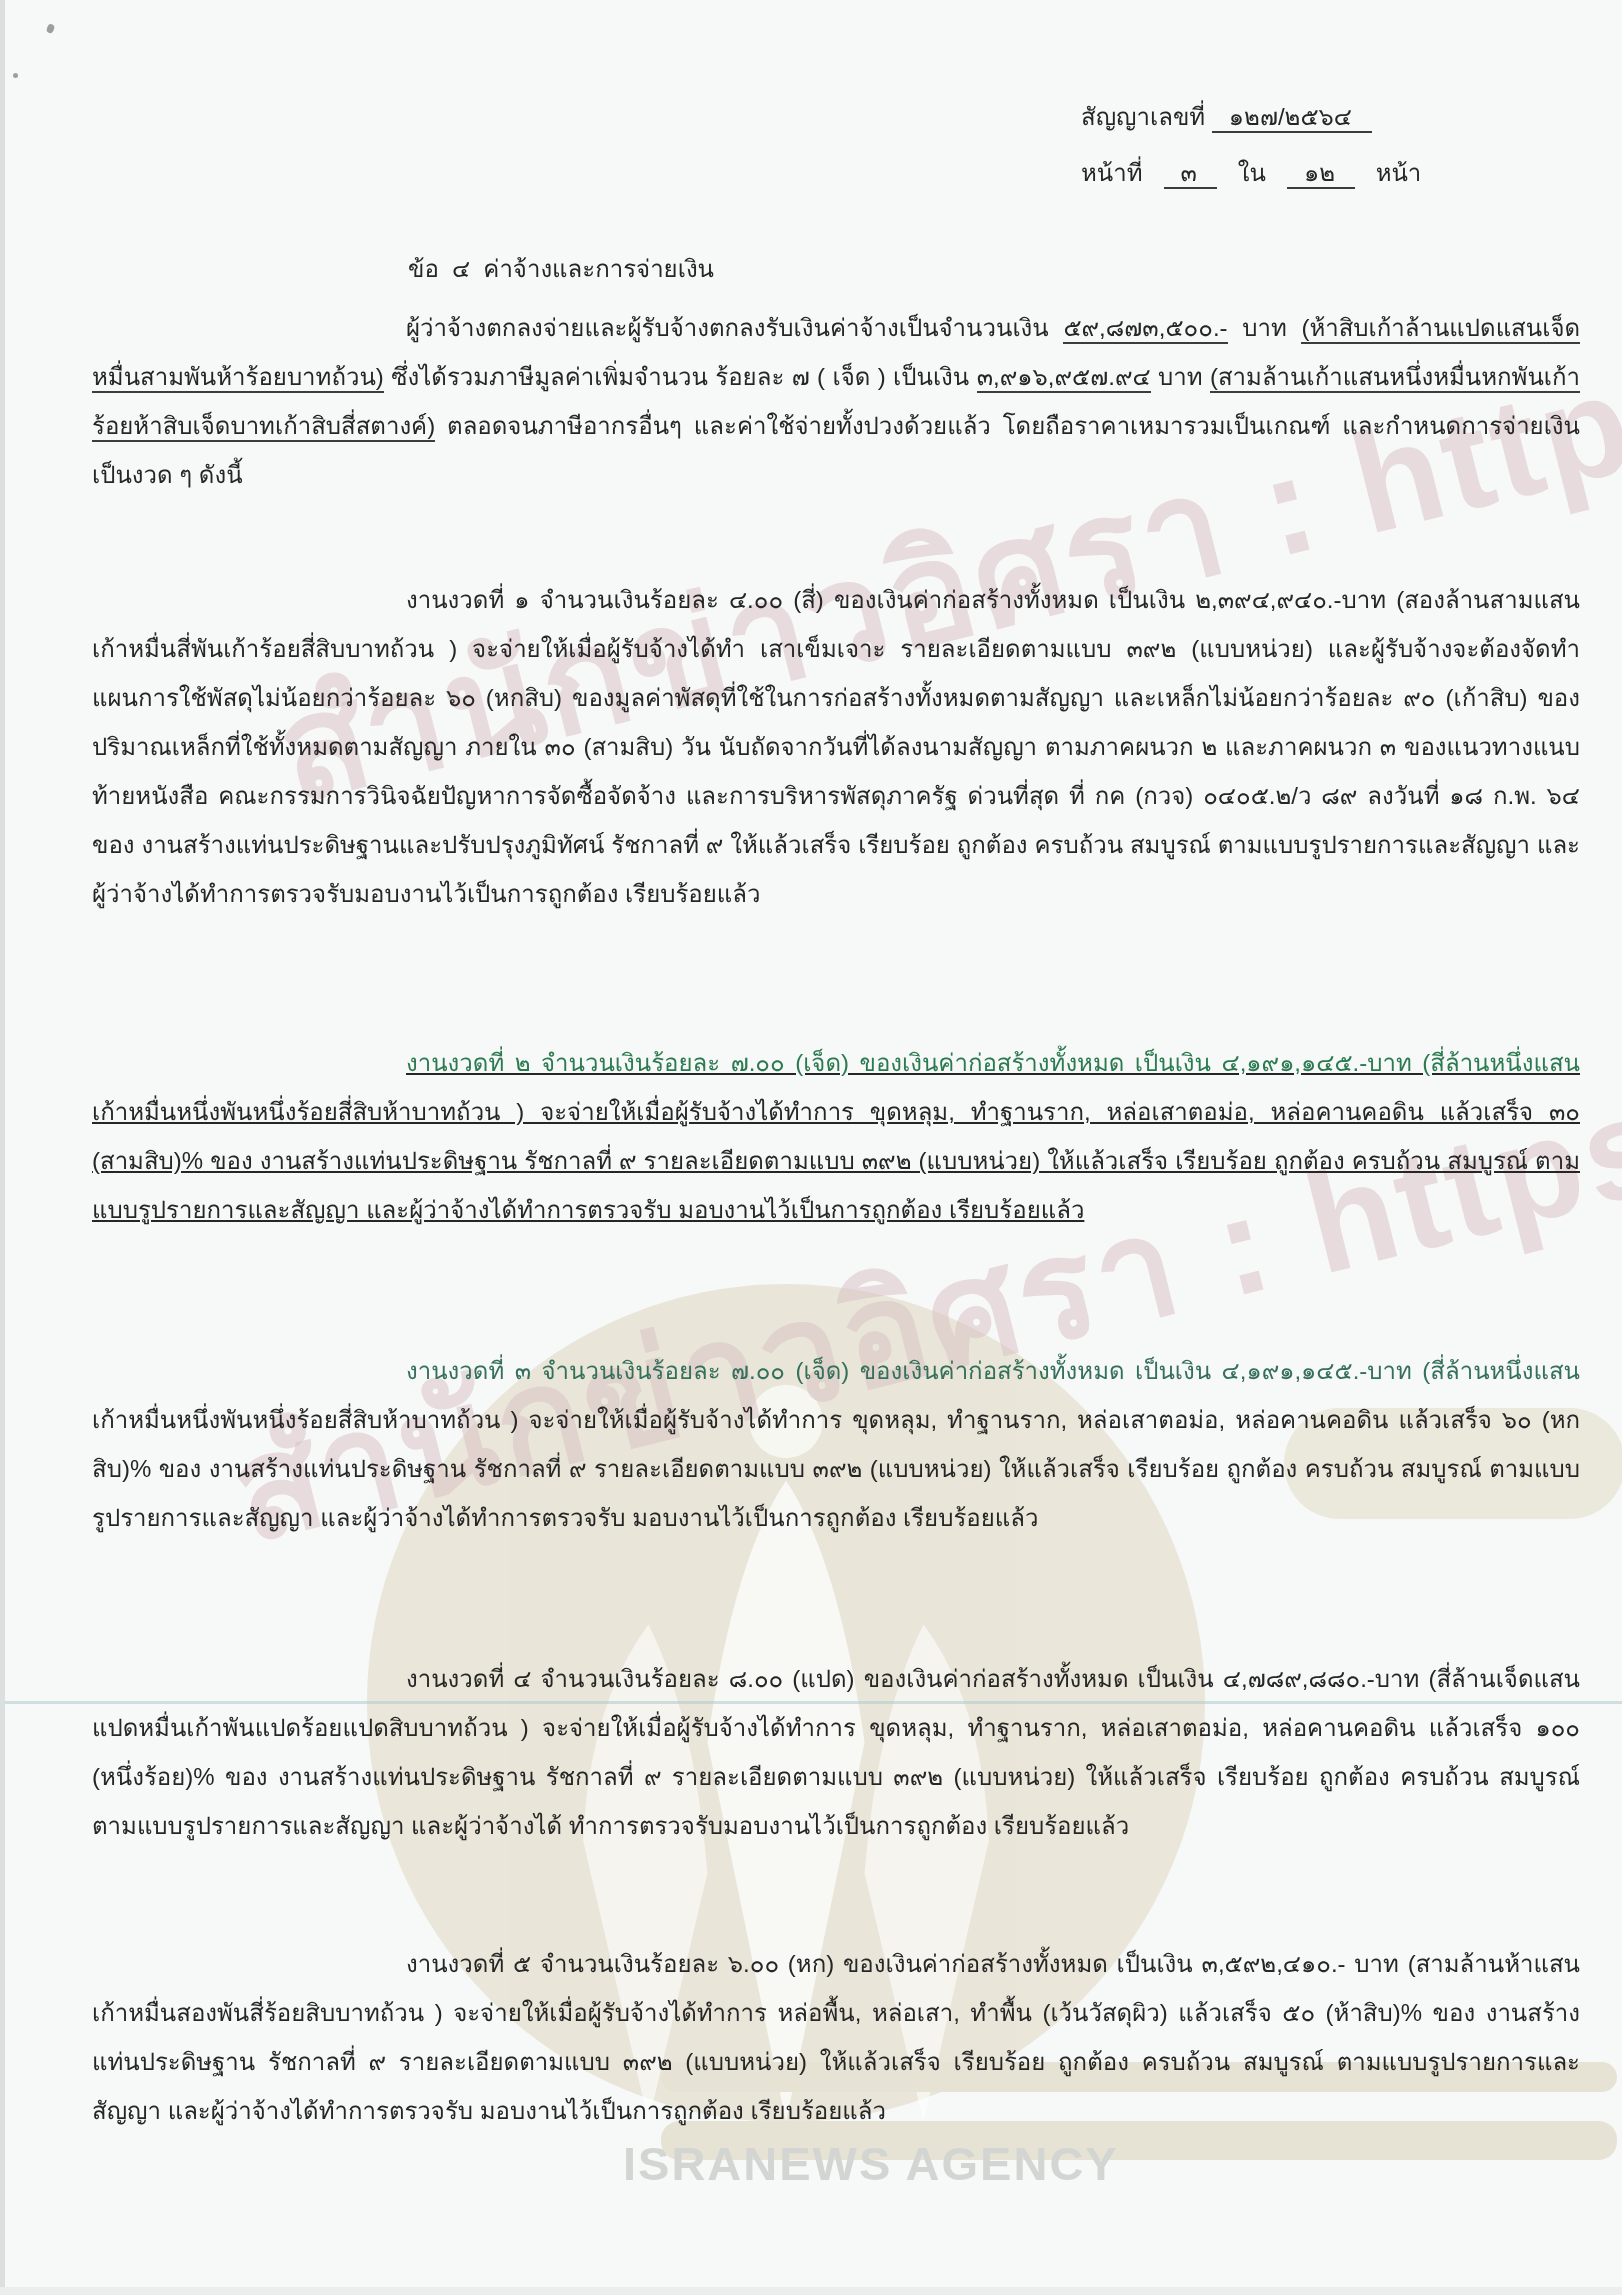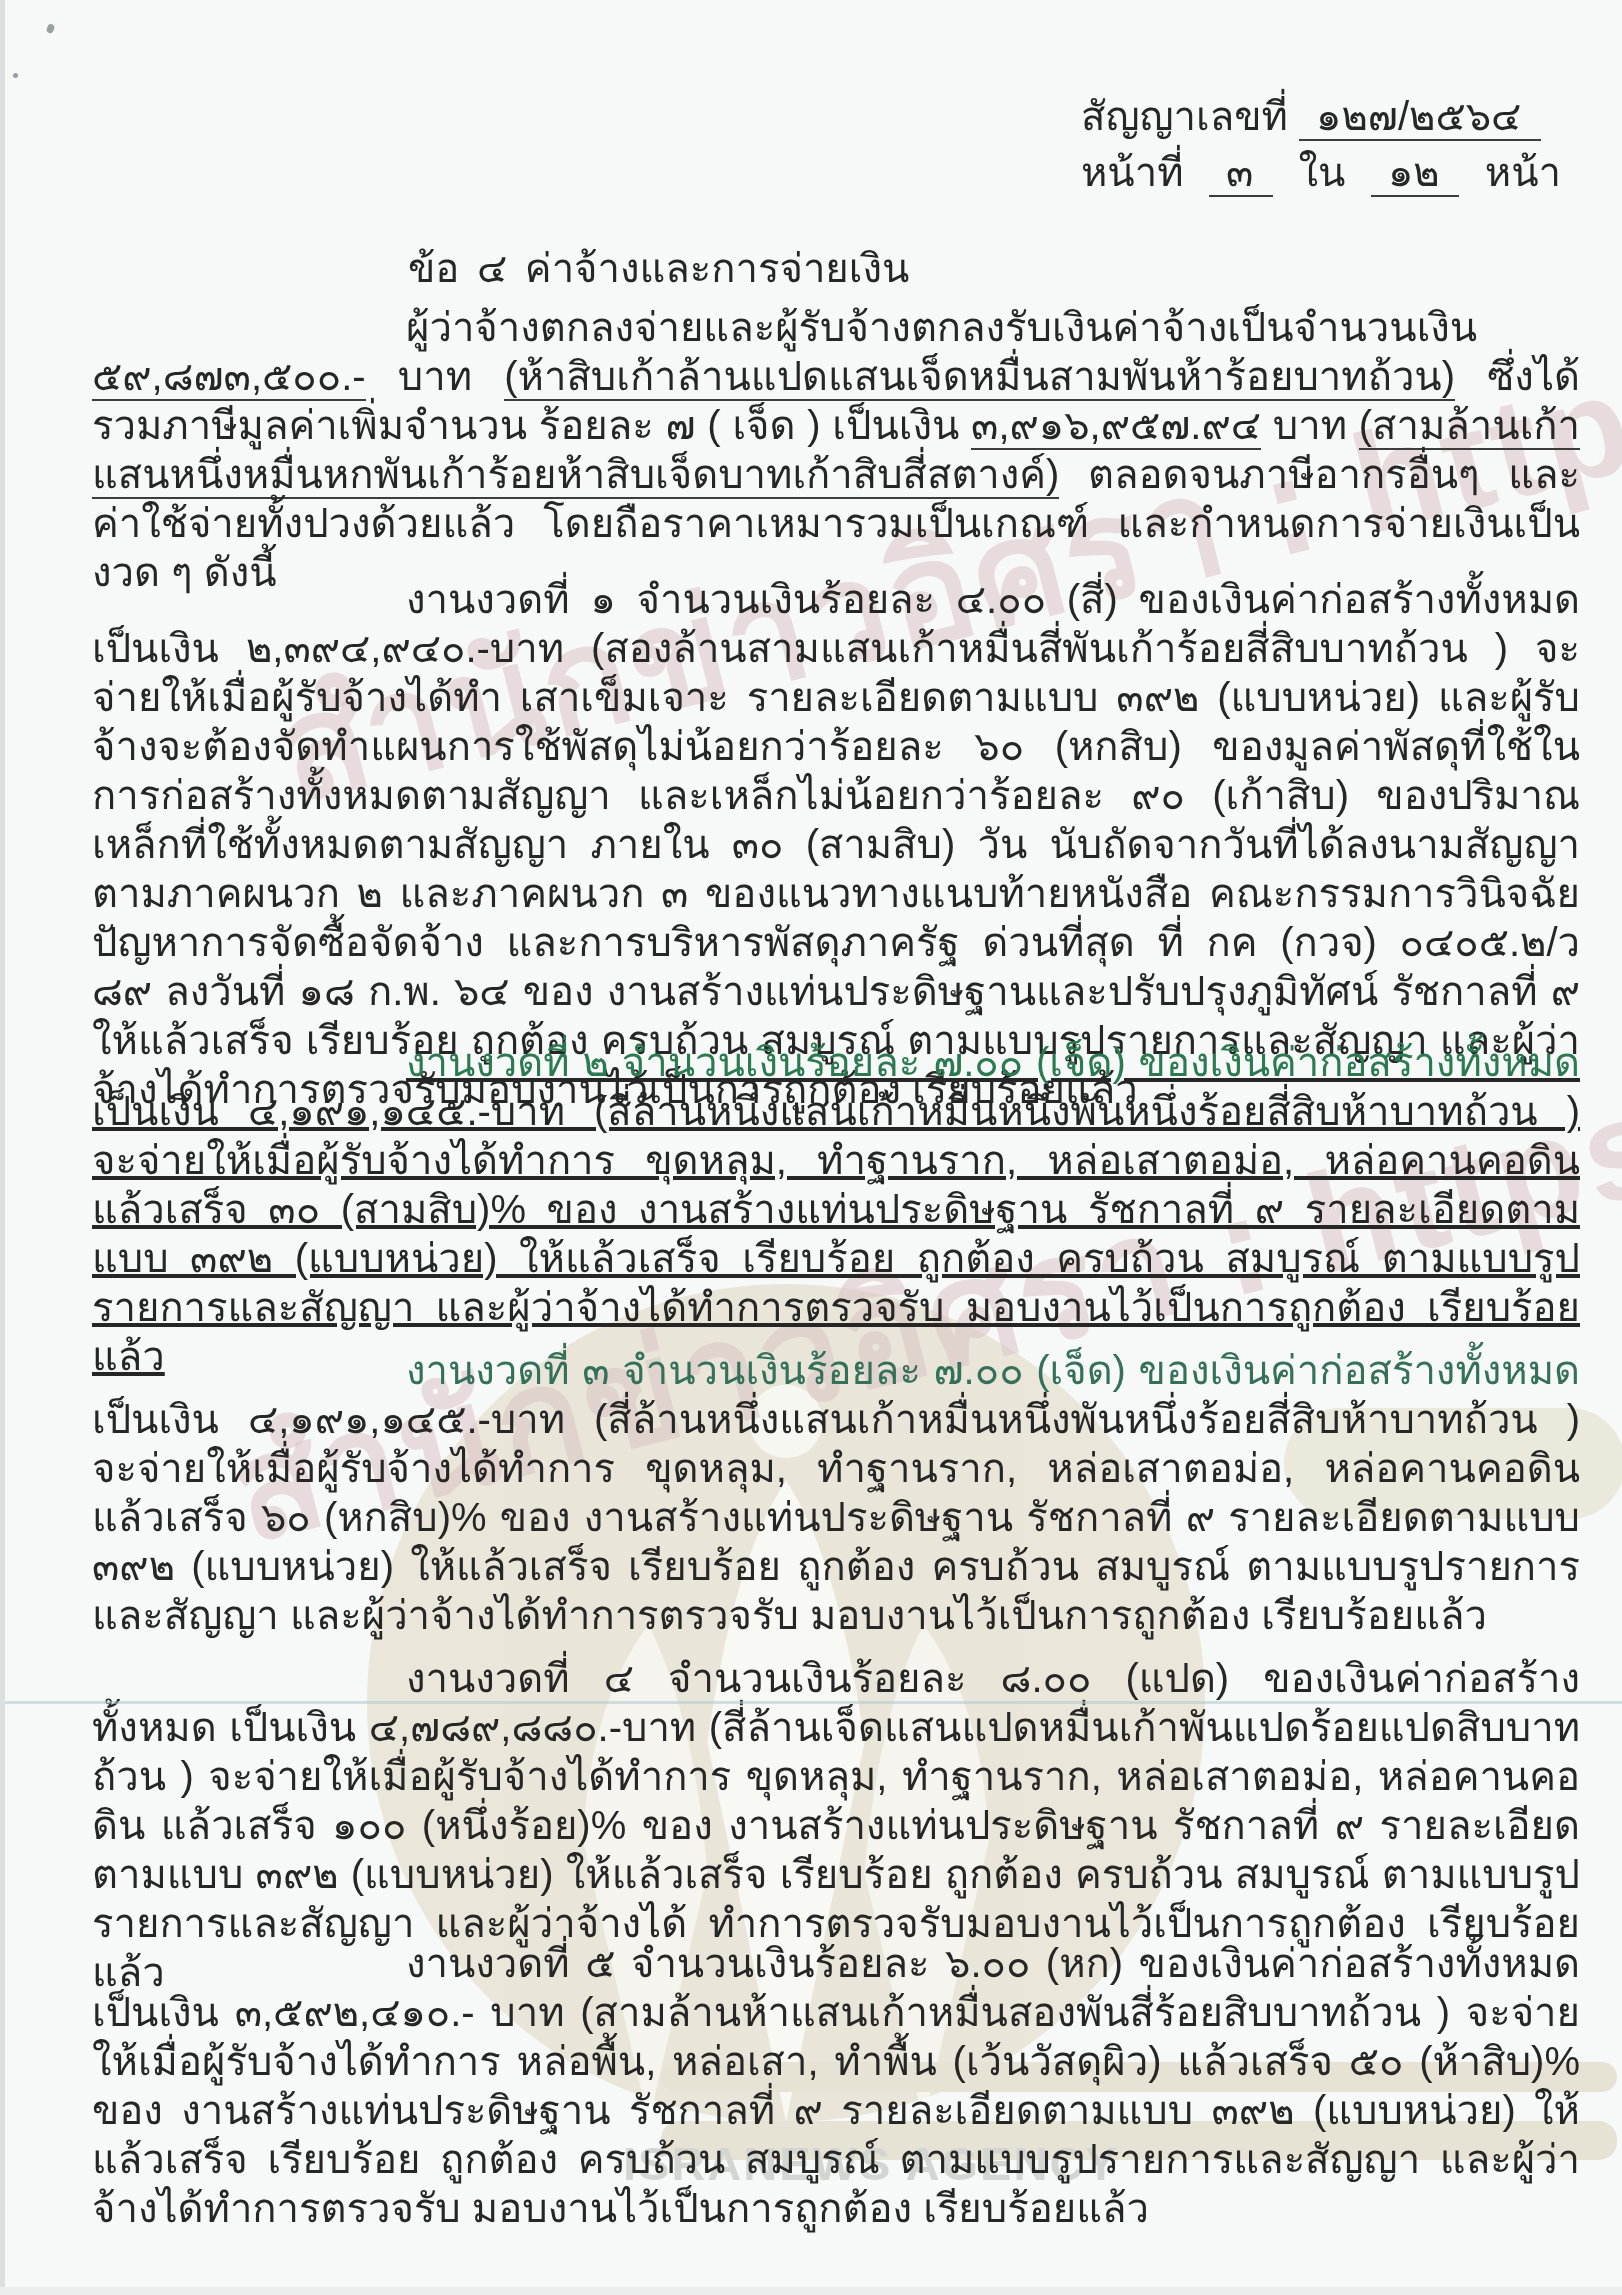--- a/index.html
+++ b/index.html
@@ -40,21 +40,21 @@
   .artifact-hline{position:absolute;left:0;top:1701px;width:1622px;height:2.6px;
     background:rgba(175,200,206,.55);z-index:3;}
   .artifact-edge{position:absolute;left:0;top:0;width:4.6px;height:2295px;
     background:#dcdfdf;z-index:3;}
   .artifact-bottom{position:absolute;left:0;top:2287px;width:1622px;height:8.5px;
     background:#eceeee;z-index:3;}
   .speck{position:absolute;background:#9aa0a2;border-radius:50%;z-index:3;}
   .speck1{left:47px;top:23.6px;width:6.5px;height:9.2px;transform:rotate(20deg);}
   .speck2{left:13px;top:73px;width:5.2px;height:5.2px;}
   
-  .txt{position:absolute;z-index:2;font-size:40px;line-height:49px;}
+  .txt{position:absolute;z-index:2;font-size:24px;line-height:49px;}
   .hdr{left:1081px;top:92px;width:458px;}
   .hdr .line{white-space:nowrap;}
   .hdr .line2{word-spacing:14.4px;margin-top:7px;}
   .u{border-bottom:2px solid #3c3c3c;padding-bottom:1.3px;}
   .u-pad{padding-left:17px;padding-right:19.6px;}
   .clause{left:408px;top:244px;width:1113px;white-space:nowrap;word-spacing:6.5px;}
   .para{left:92px;width:1488px;text-indent:314px;text-align:justify;}
   .p-intro{top:303px;}
   .p-i1{top:527px;margin-top:48px;}
   .p-i2{top:1038px;text-decoration:underline;}

